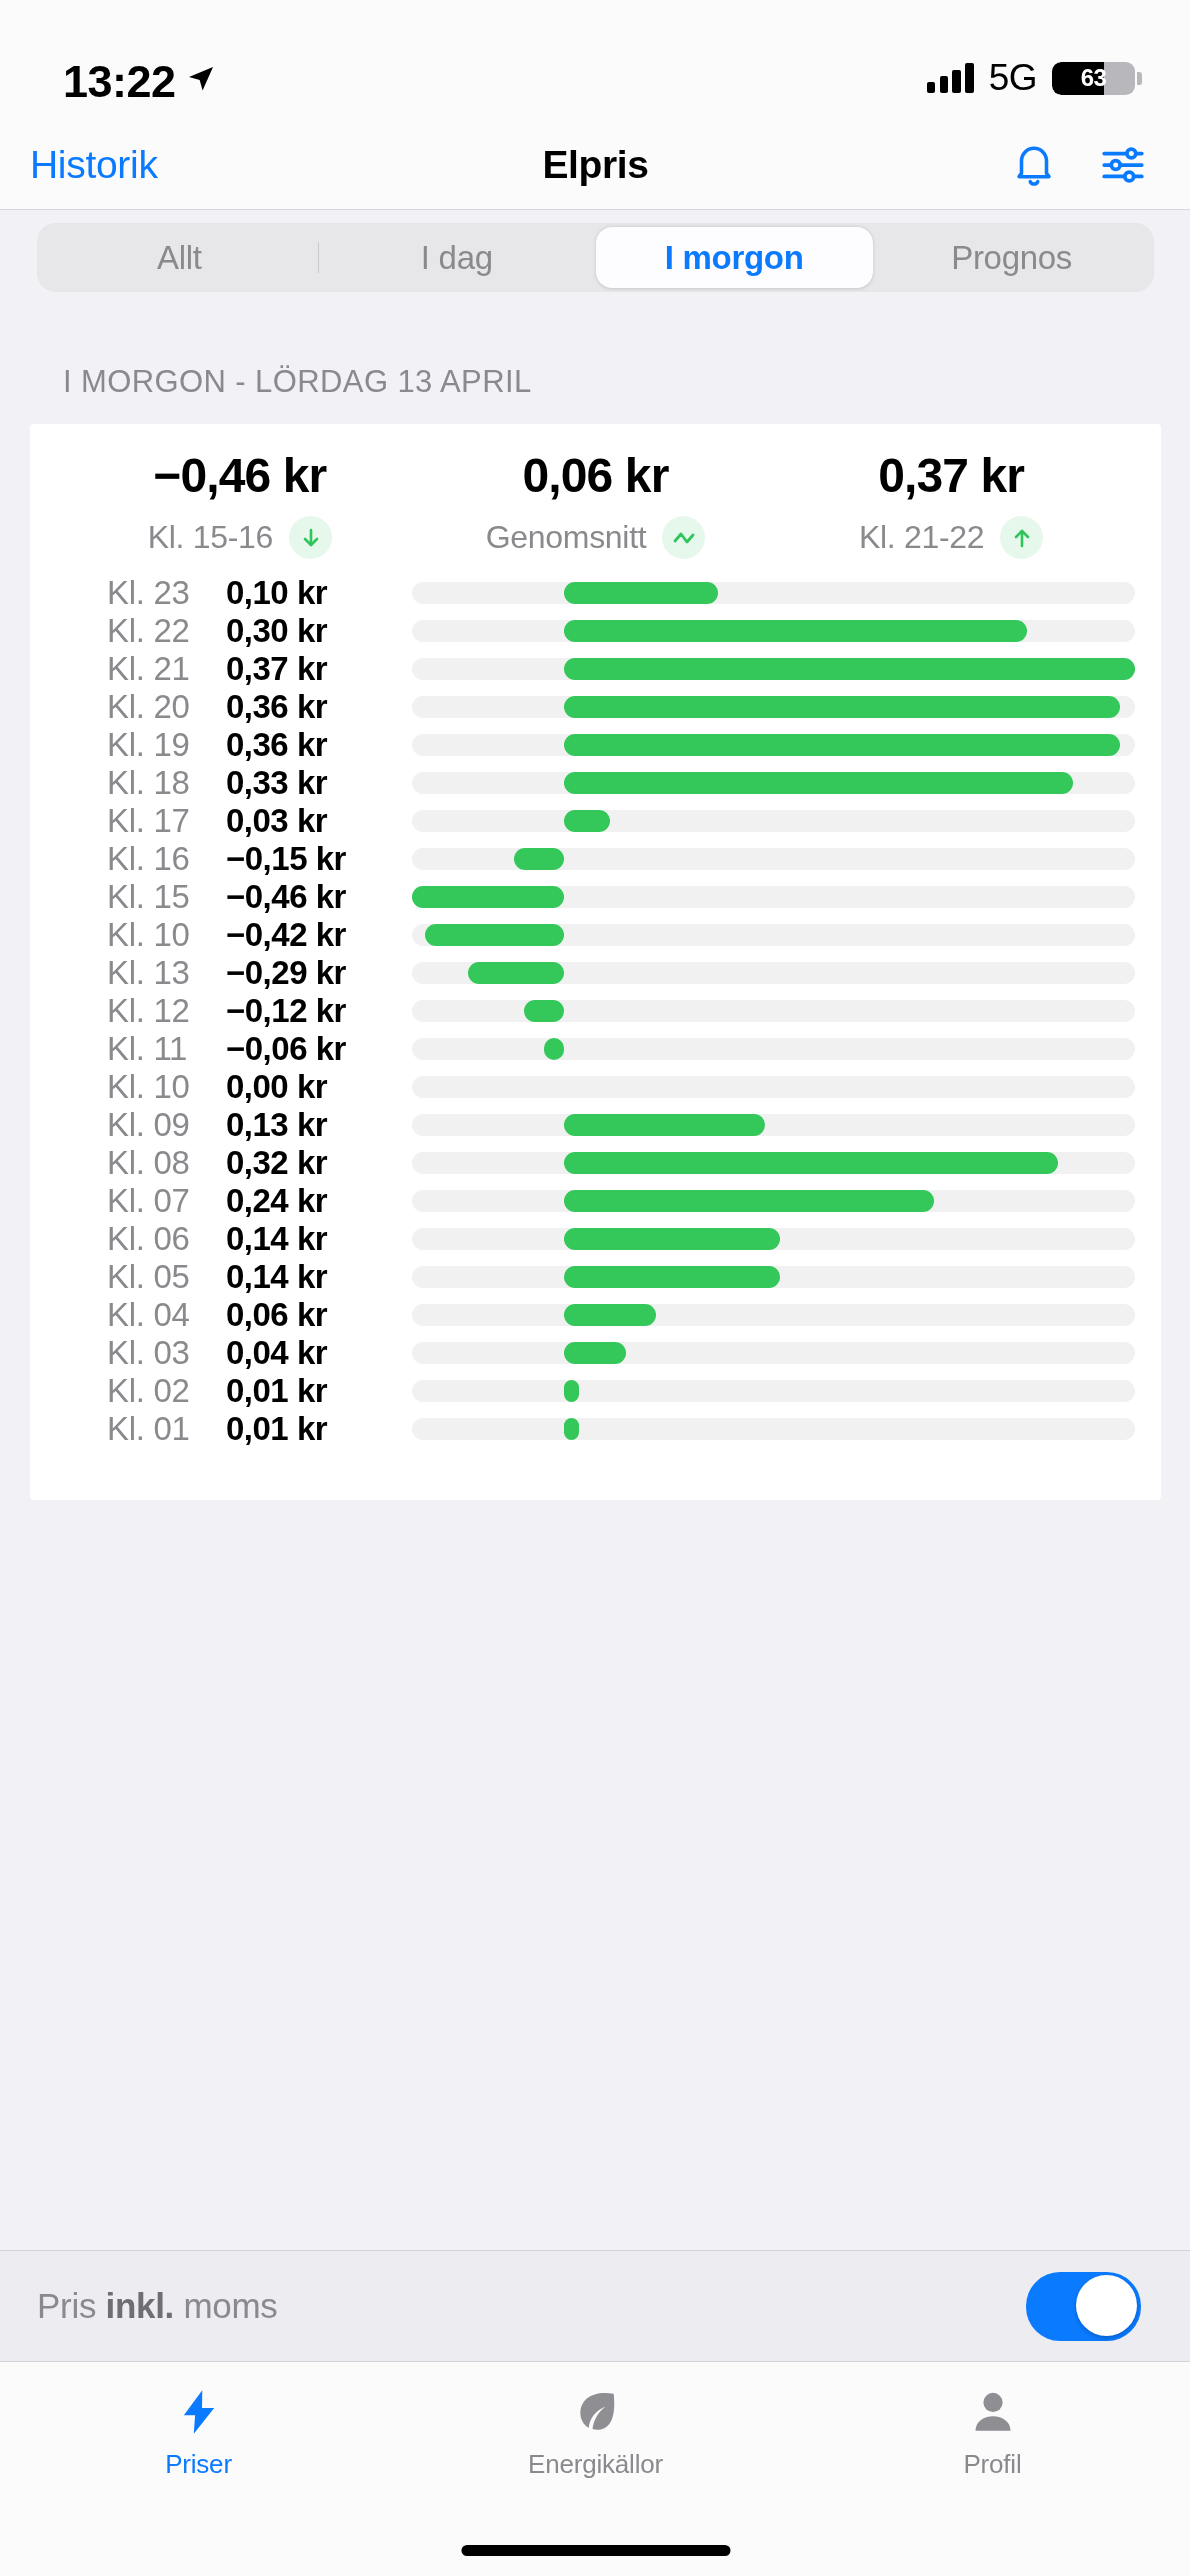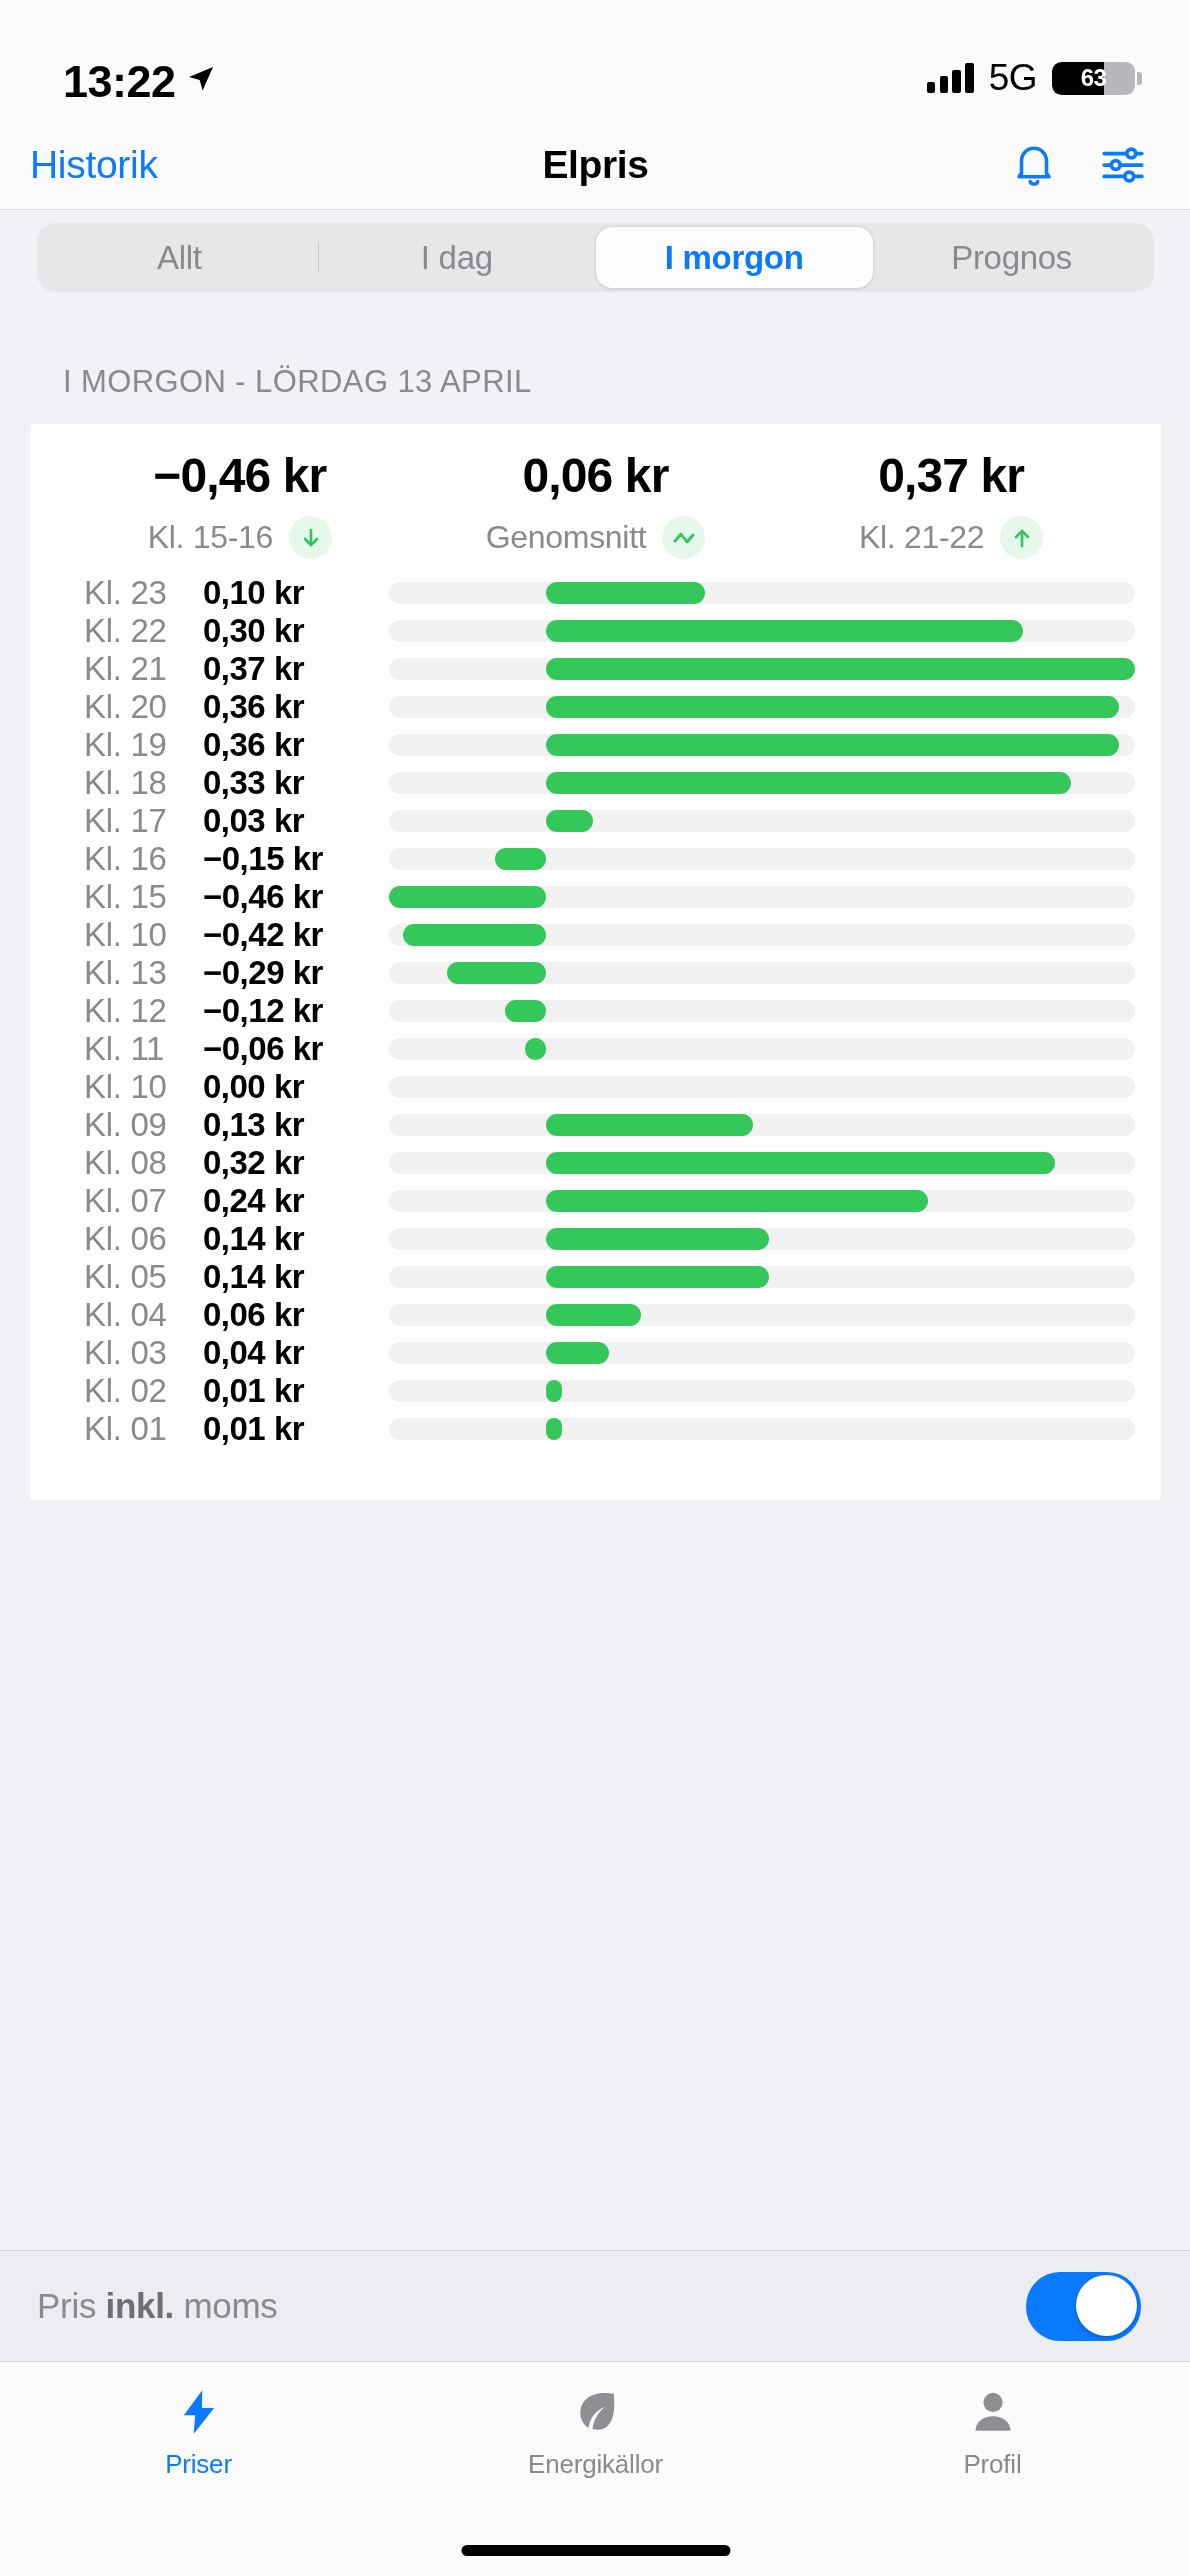--- a/index.html
+++ b/index.html
@@ -105,21 +105,21 @@
   .sum-sub{ display:flex; align-items:center; gap:16px; margin-top:13px; }
   .sum-sub-label{ font-size:32px; color:#8A8A8E; letter-spacing:-0.3px; }
   .badge{
     width:43px; height:43px; border-radius:50%;
     background:#E6F8EB; display:flex; align-items:center; justify-content:center;
   }
   .badge svg{ width:24px; height:24px; display:block; }
 
   
   .rows{ padding:5.6px 0 0 0; }
-  .row{ display:flex; align-items:center; height:38px; padding:0 26px 0 54px; }
+  .row{ display:flex; align-items:center; height:38px; padding:0 26px 0 54px;margin-left:23px; }
   .row-hour{ width:119px; font-size:33px; color:#8A8A8E; letter-spacing:-0.3px; }
   .row-price{
     width:158px; font-size:33px; font-weight:600; color:#000;
     letter-spacing:-0.5px; white-space:nowrap;
   }
   .track{
     flex:1; height:22px; background:#F1F1F2; border-radius:11px;
     position:relative; margin-left:28px; margin-right:0;
   }
   .bar{

